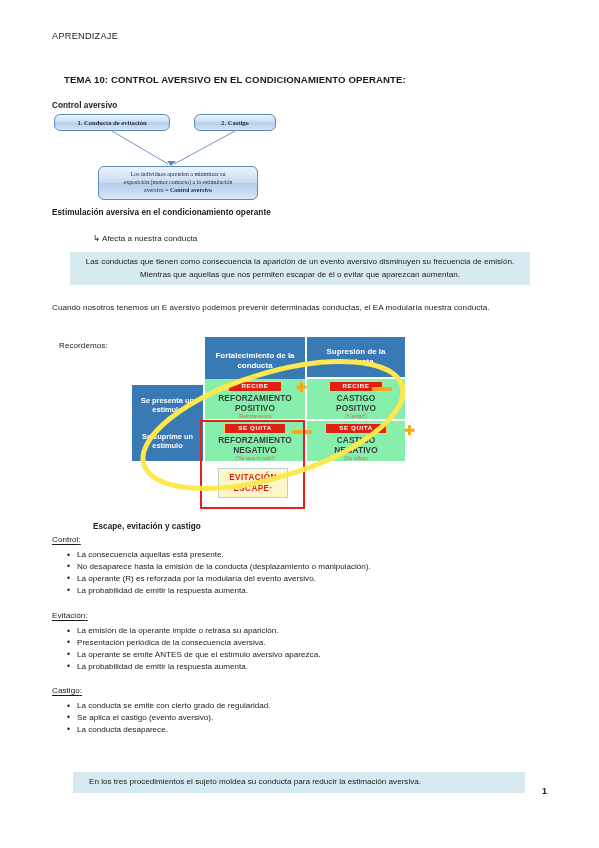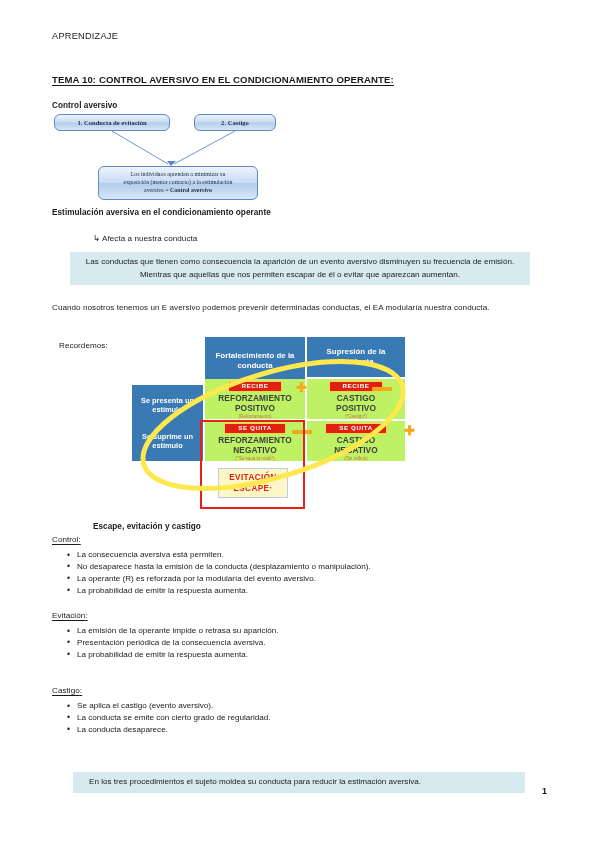--- a/index.html
+++ b/index.html
@@ -13,23 +13,23 @@
     position: relative;
     overflow: hidden;
   }
   .page { position: relative; width: 599px; height: 848px; padding: 0; }
 
   .t-header {
     position: absolute; left: 52px; top: 31px;
     font-size: 9.2px; letter-spacing: .25px; color: #1a1a1a;
   }
   .t-title {
-    position: absolute; left: 52px; top: 74px;
+    position: absolute; left: 64px; top: 74px;
     font-size: 9.6px; font-weight: bold; letter-spacing: .1px;
-    text-decoration: underline; text-underline-offset: 2px; text-align: center;
+    text-underline-offset: 2px; text-align: center;
   }
   .t-sub {
     position: absolute; font-size: 8.2px; font-weight: bold; letter-spacing: .05px;
   }
   .t-body { position: absolute; font-size: 8.1px; letter-spacing: .05px; }
 
   
   .flowwrap { position: absolute; left: 50px; top: 112px; width: 240px; height: 92px; }
   .fbox {
     position: absolute;
@@ -85,21 +85,21 @@
     display: flex; align-items: center; justify-content: center;
     line-height: 1.25; padding: 1px 3px;
   }
   .mx-row-lbl {
     position: absolute; background: #3a7ab4; color: #ffffff;
     font-weight: bold; font-size: 7.4px; text-align: center;
     display: flex; align-items: center; justify-content: center;
     line-height: 1.25; padding: 1px 2px;
   }
   .mx-cell {
-    position: absolute; background: #bef264;
+    position: absolute; background: #86efac;
     display: flex; flex-direction: column; align-items: center;
     justify-content: flex-start; padding-top: 2px;
   }
   .mx-cell .tag {
     background: #e02010; color: #ffffff; font-weight: bold;
     font-size: 6.2px; letter-spacing: .6px;
     padding: 1px 13px; line-height: 1.1; margin-bottom: 1px;
     border: 1px solid #ffd24d;
   }
   .mx-cell .nm {
@@ -231,41 +231,42 @@
       <ellipse cx="145" cy="72" rx="135" ry="52" transform="rotate(-17 145 72)" fill="none" stroke="#ffe84d" stroke-width="5" stroke-linecap="round"></ellipse>
     </svg>
   </div>
 
   <div class="t-sub" style="left:52px; top:522px;padding-left:41px;">Escape, evitación y castigo</div>
 
   <div class="t-body t-uline" style="left:52px; top:535px;">
     <span>Control</span>:
   </div>
   <div class="ul" style="left:66px; top:549px;">
-    <div class="li">La consecuencia aversiva está permiten.</div>
+    <div class="li">La consecuencia aquellas está presente.</div>
     <div class="li">No desaparece hasta la emisión de la conducta (desplazamiento o manipulación).</div>
     <div class="li">La operante (R) es reforzada por la modularía del evento aversivo.</div>
     <div class="li">La probabilidad de emitir la respuesta aumenta.</div>
   </div>
 
   <div class="t-body t-uline" style="left:52px; top:611px;">
     <span>Evitación</span>:
   </div>
   <div class="ul" style="left:66px; top:625px;">
     <div class="li">La emisión de la operante impide o retrasa su aparición.</div>
     <div class="li">Presentación periódica de la consecuencia aversiva.</div>
+    <div class="li">La operante se emite ANTES de que el estímulo aversivo aparezca.</div>
     <div class="li">La probabilidad de emitir la respuesta aumenta.</div>
   </div>
 
   <div class="t-body t-uline" style="left:52px; top:686px;">
     <span>Castigo</span>:
   </div>
   <div class="ul" style="left:66px; top:700px;">
+    <div class="li">La conducta se emite con cierto grado de regularidad.</div>
     <div class="li">Se aplica el castigo (evento aversivo).</div>
-    <div class="li">La conducta se emite con cierto grado de regularidad.</div>
     <div class="li">La conducta desaparece.</div>
   </div>
 
   <div class="callout" style="left:73px; top:744px; width:452px; text-align:left; padding-left:16px;margin-top:28px;">En los tres procedimientos el sujeto moldea su conducta para reducir la estimación aversiva.</div>
 
   <div class="t-page-no">1</div>
 
 </div>
 
 </body></html>

